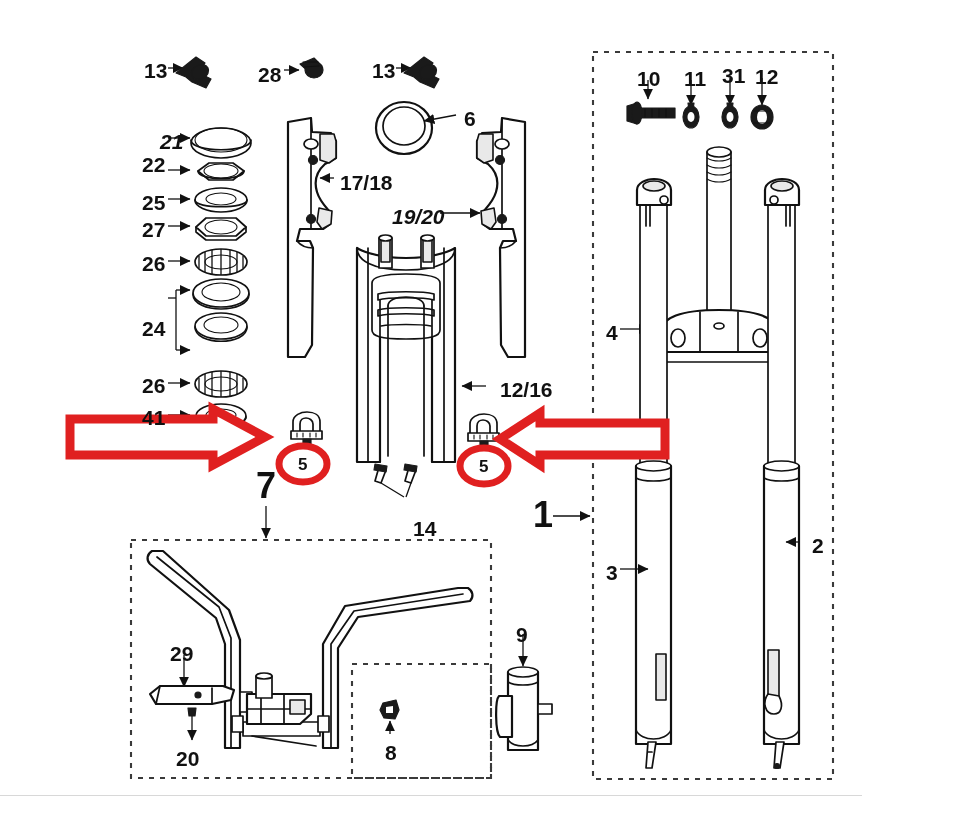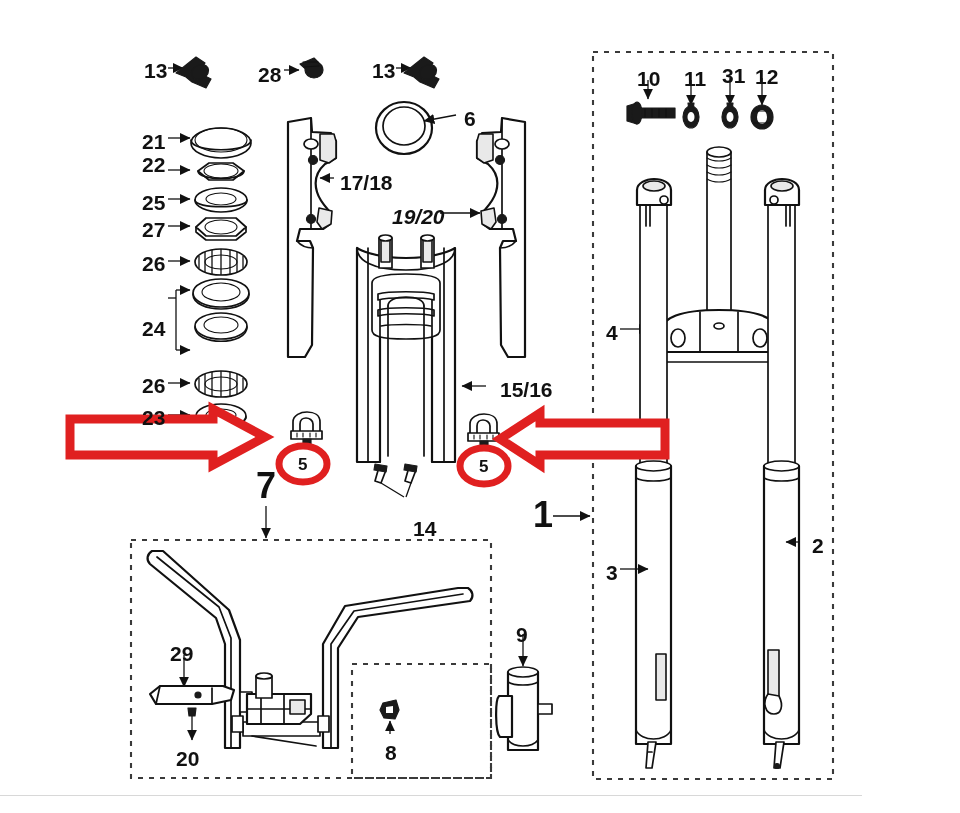--- a/index.html
+++ b/index.html
@@ -380,32 +380,32 @@
     </g>
     <g>
       <ellipse class="redring" cx="484" cy="466" rx="24" ry="18"></ellipse>
     </g>
   </svg>
 
   <div id="labels">
       <div class="lbl s22" style="left: 144px; top: 60px;">13</div>
       <div class="lbl s22" style="left: 258px; top: 64px;">28</div>
       <div class="lbl s22" style="left: 372px; top: 60px;">13</div>
-      <div class="lbl s22" style="left: 142px; top: 131px;">21</div>
+      <div class="lbl s22" style="left: 160px; top: 131px; font-style: italic;">21</div>
       <div class="lbl s22" style="left: 142px; top: 154px;">22</div>
       <div class="lbl s22" style="left: 142px; top: 192px;">25</div>
       <div class="lbl s22" style="left: 142px; top: 219px;">27</div>
       <div class="lbl s22" style="left: 142px; top: 253px;">26</div>
       <div class="lbl s22" style="left: 142px; top: 318px;">24</div>
       <div class="lbl s22" style="left: 142px; top: 375px;">26</div>
-      <div class="lbl s22" style="left: 142px; top: 407px;">23</div>
+      <div class="lbl s22" style="left: 142px; top: 407px;">41</div>
       <div class="lbl s22" style="left: 464px; top: 108px;">6</div>
       <div class="lbl s22" style="left: 340px; top: 172px;">17/18</div>
       <div class="lbl s22" style="left: 392px; top: 206px; font-style: italic;">19/20</div>
-      <div class="lbl s22" style="left: 500px; top: 379px;">15/16</div>
+      <div class="lbl s22" style="left: 500px; top: 379px;">12/16</div>
       <div class="lbl s22" style="left: 413px; top: 500px; margin-top: 18px;">14</div>
       <div class="lbl s34" style="left: 256px; top: 468px;">7</div>
       <div class="lbl s34" style="left: 533px; top: 497px;">1</div>
       <div class="lbl s22" style="left: 170px; top: 643px;">29</div>
       <div class="lbl s22" style="left: 176px; top: 748px;">20</div>
       <div class="lbl s22" style="left: 385px; top: 742px;">8</div>
       <div class="lbl s22" style="left: 516px; top: 624px;">9</div>
       <div class="lbl s22" style="left: 637px; top: 68px;">10</div>
       <div class="lbl s22" style="left: 684px; top: 68px;">11</div>
       <div class="lbl s22" style="left: 722px; top: 65px;">31</div>

